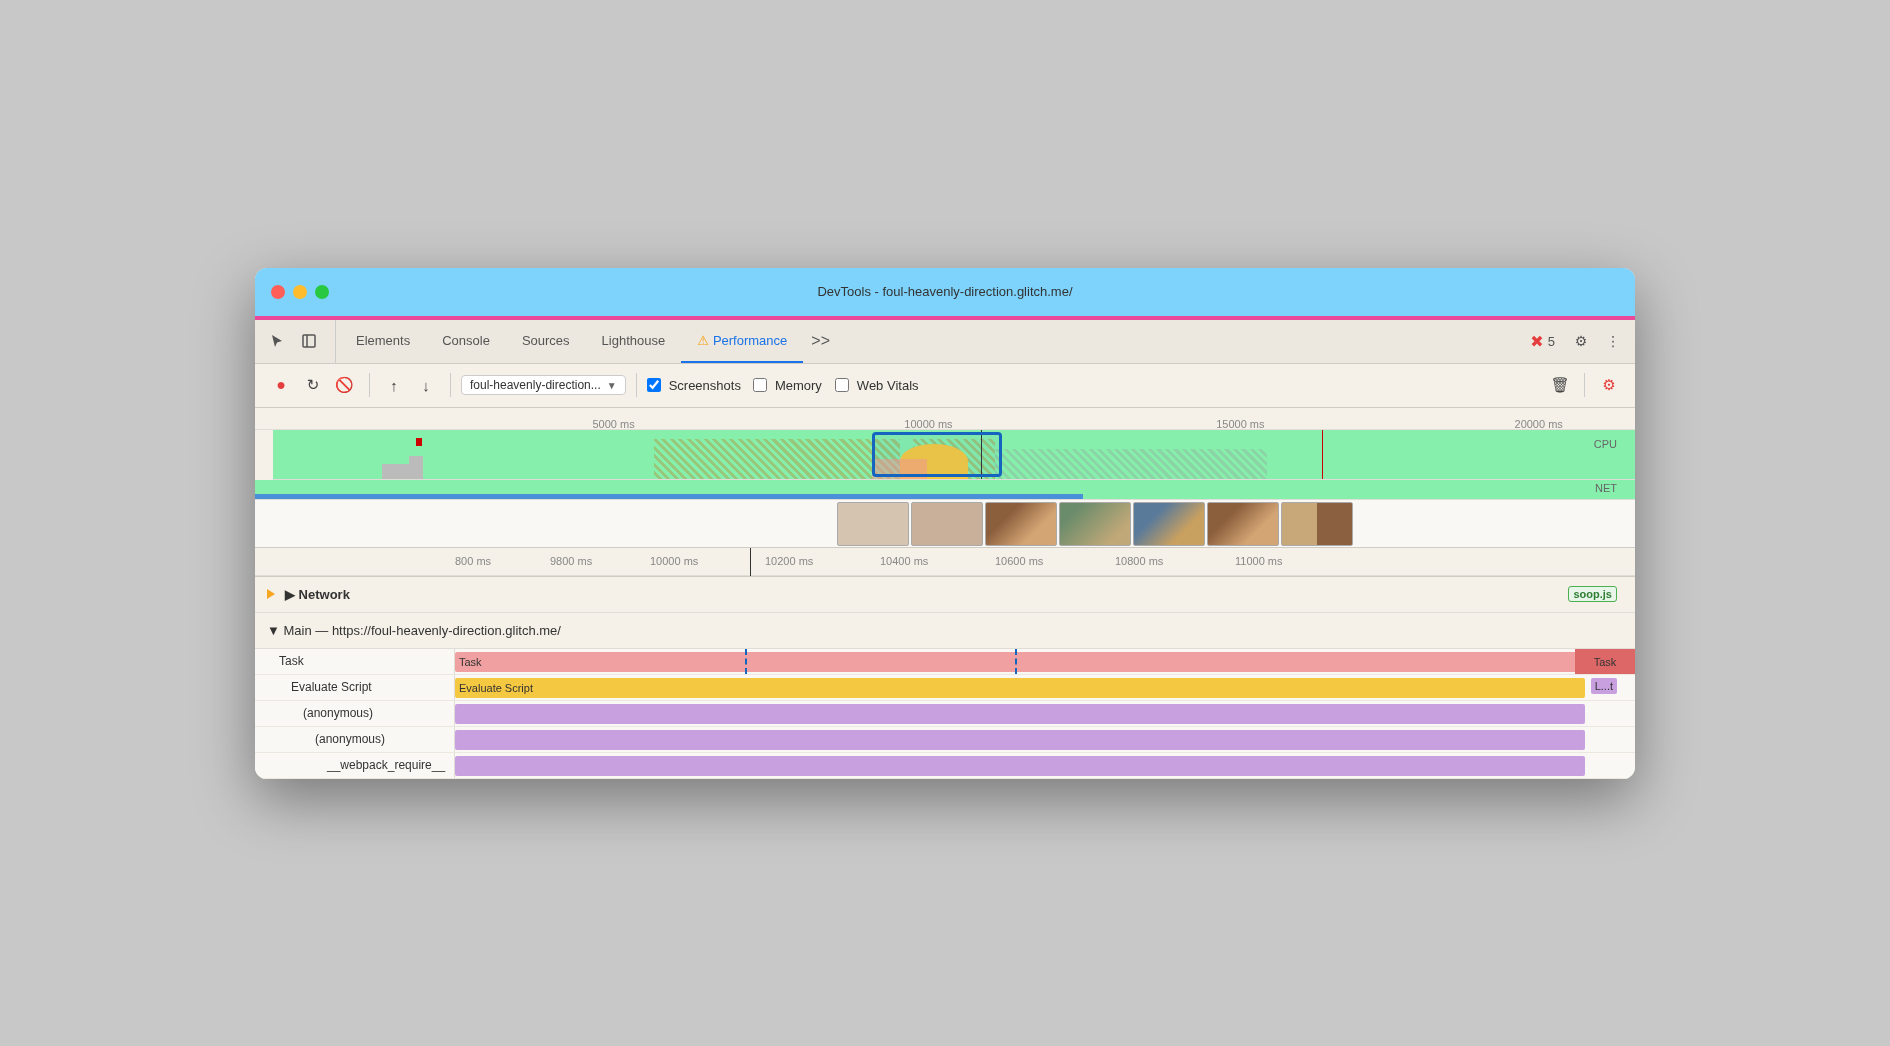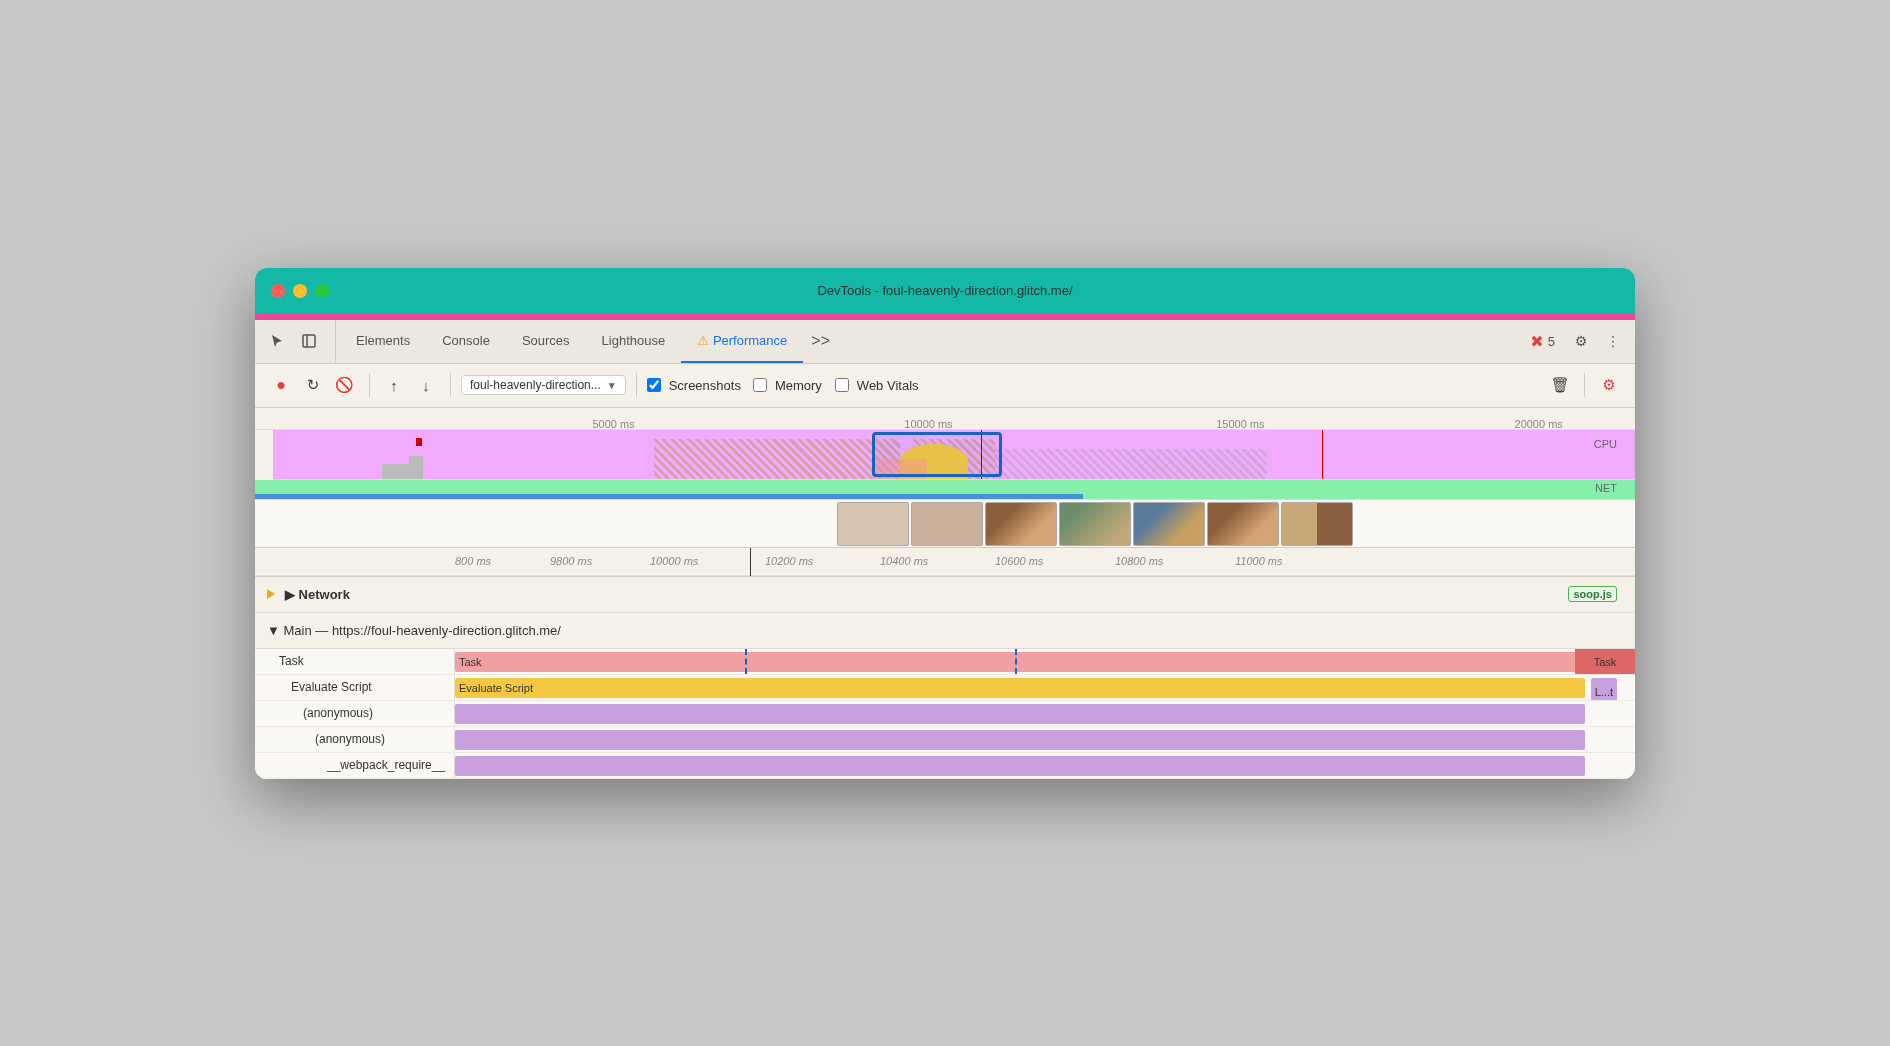--- a/index.html
+++ b/index.html
@@ -13,26 +13,26 @@
     }
     .window {
       width: 1380px;
       background: #f5f0e8;
       border-radius: 12px;
       box-shadow: 0 20px 60px rgba(0,0,0,0.4);
       overflow: hidden;
     }
     
     .title-bar {
-      background: #14b8a6;
+      background: #7dd3fc;
       height: 52px;
       display: flex;
       align-items: center;
       padding: 0 16px;
-      border-bottom: 6px solid #ec4899;
+      border-bottom: 4px solid #ec4899;
       position: relative;
     }
     .traffic-lights {
       display: flex;
       gap: 8px;
       align-items: center;
     }
     .traffic-light {
       width: 14px;
       height: 14px;
@@ -223,21 +223,21 @@
       width: 100%;
       position: relative;
     }
     .ruler-mark {
       position: absolute;
       font-size: 11px;
       color: #888;
     }
     .cpu-track {
       height: 50px;
-      background: #f0abfc;
+      background: #86efac;
       position: relative;
       border-bottom: 1px solid #e0ddd8;
       margin-left: 18px;
     }
     .net-track {
       height: 20px;
       background: #86efac;
       position: relative;
       border-bottom: 1px solid #e0ddd8;
     }
@@ -306,21 +306,20 @@
       gap: 0;
       border-bottom: 1px solid #e0ddd8;
       position: relative;
     }
     .detail-ruler-inner {
       display: flex;
       flex: 1;
       position: relative;
       height: 100%;
       align-items: center;
-      font-style: italic;
     }
     .detail-mark {
       position: absolute;
       font-size: 11px;
       color: #888;
     }
     
     .flame-chart {
       background: #faf8f4;
       overflow: hidden;
@@ -470,21 +469,21 @@
       border-radius: 3px;
       padding: 1px 4px;
       font-size: 11px;
       color: #2e7d32;
     }
     .l-t-badge {
       position: absolute;
       right: 18px;
       background: #c8a0e0;
       border-radius: 2px;
-      padding: 8px 4px;
+      padding: 2px 4px;
       font-size: 11px;
       color: #333;
     }
     .triangle-icon {
       display: inline-block;
       width: 0;
       height: 0;
       border-top: 5px solid transparent;
       border-bottom: 5px solid transparent;
       border-left: 8px solid #f5a623;

